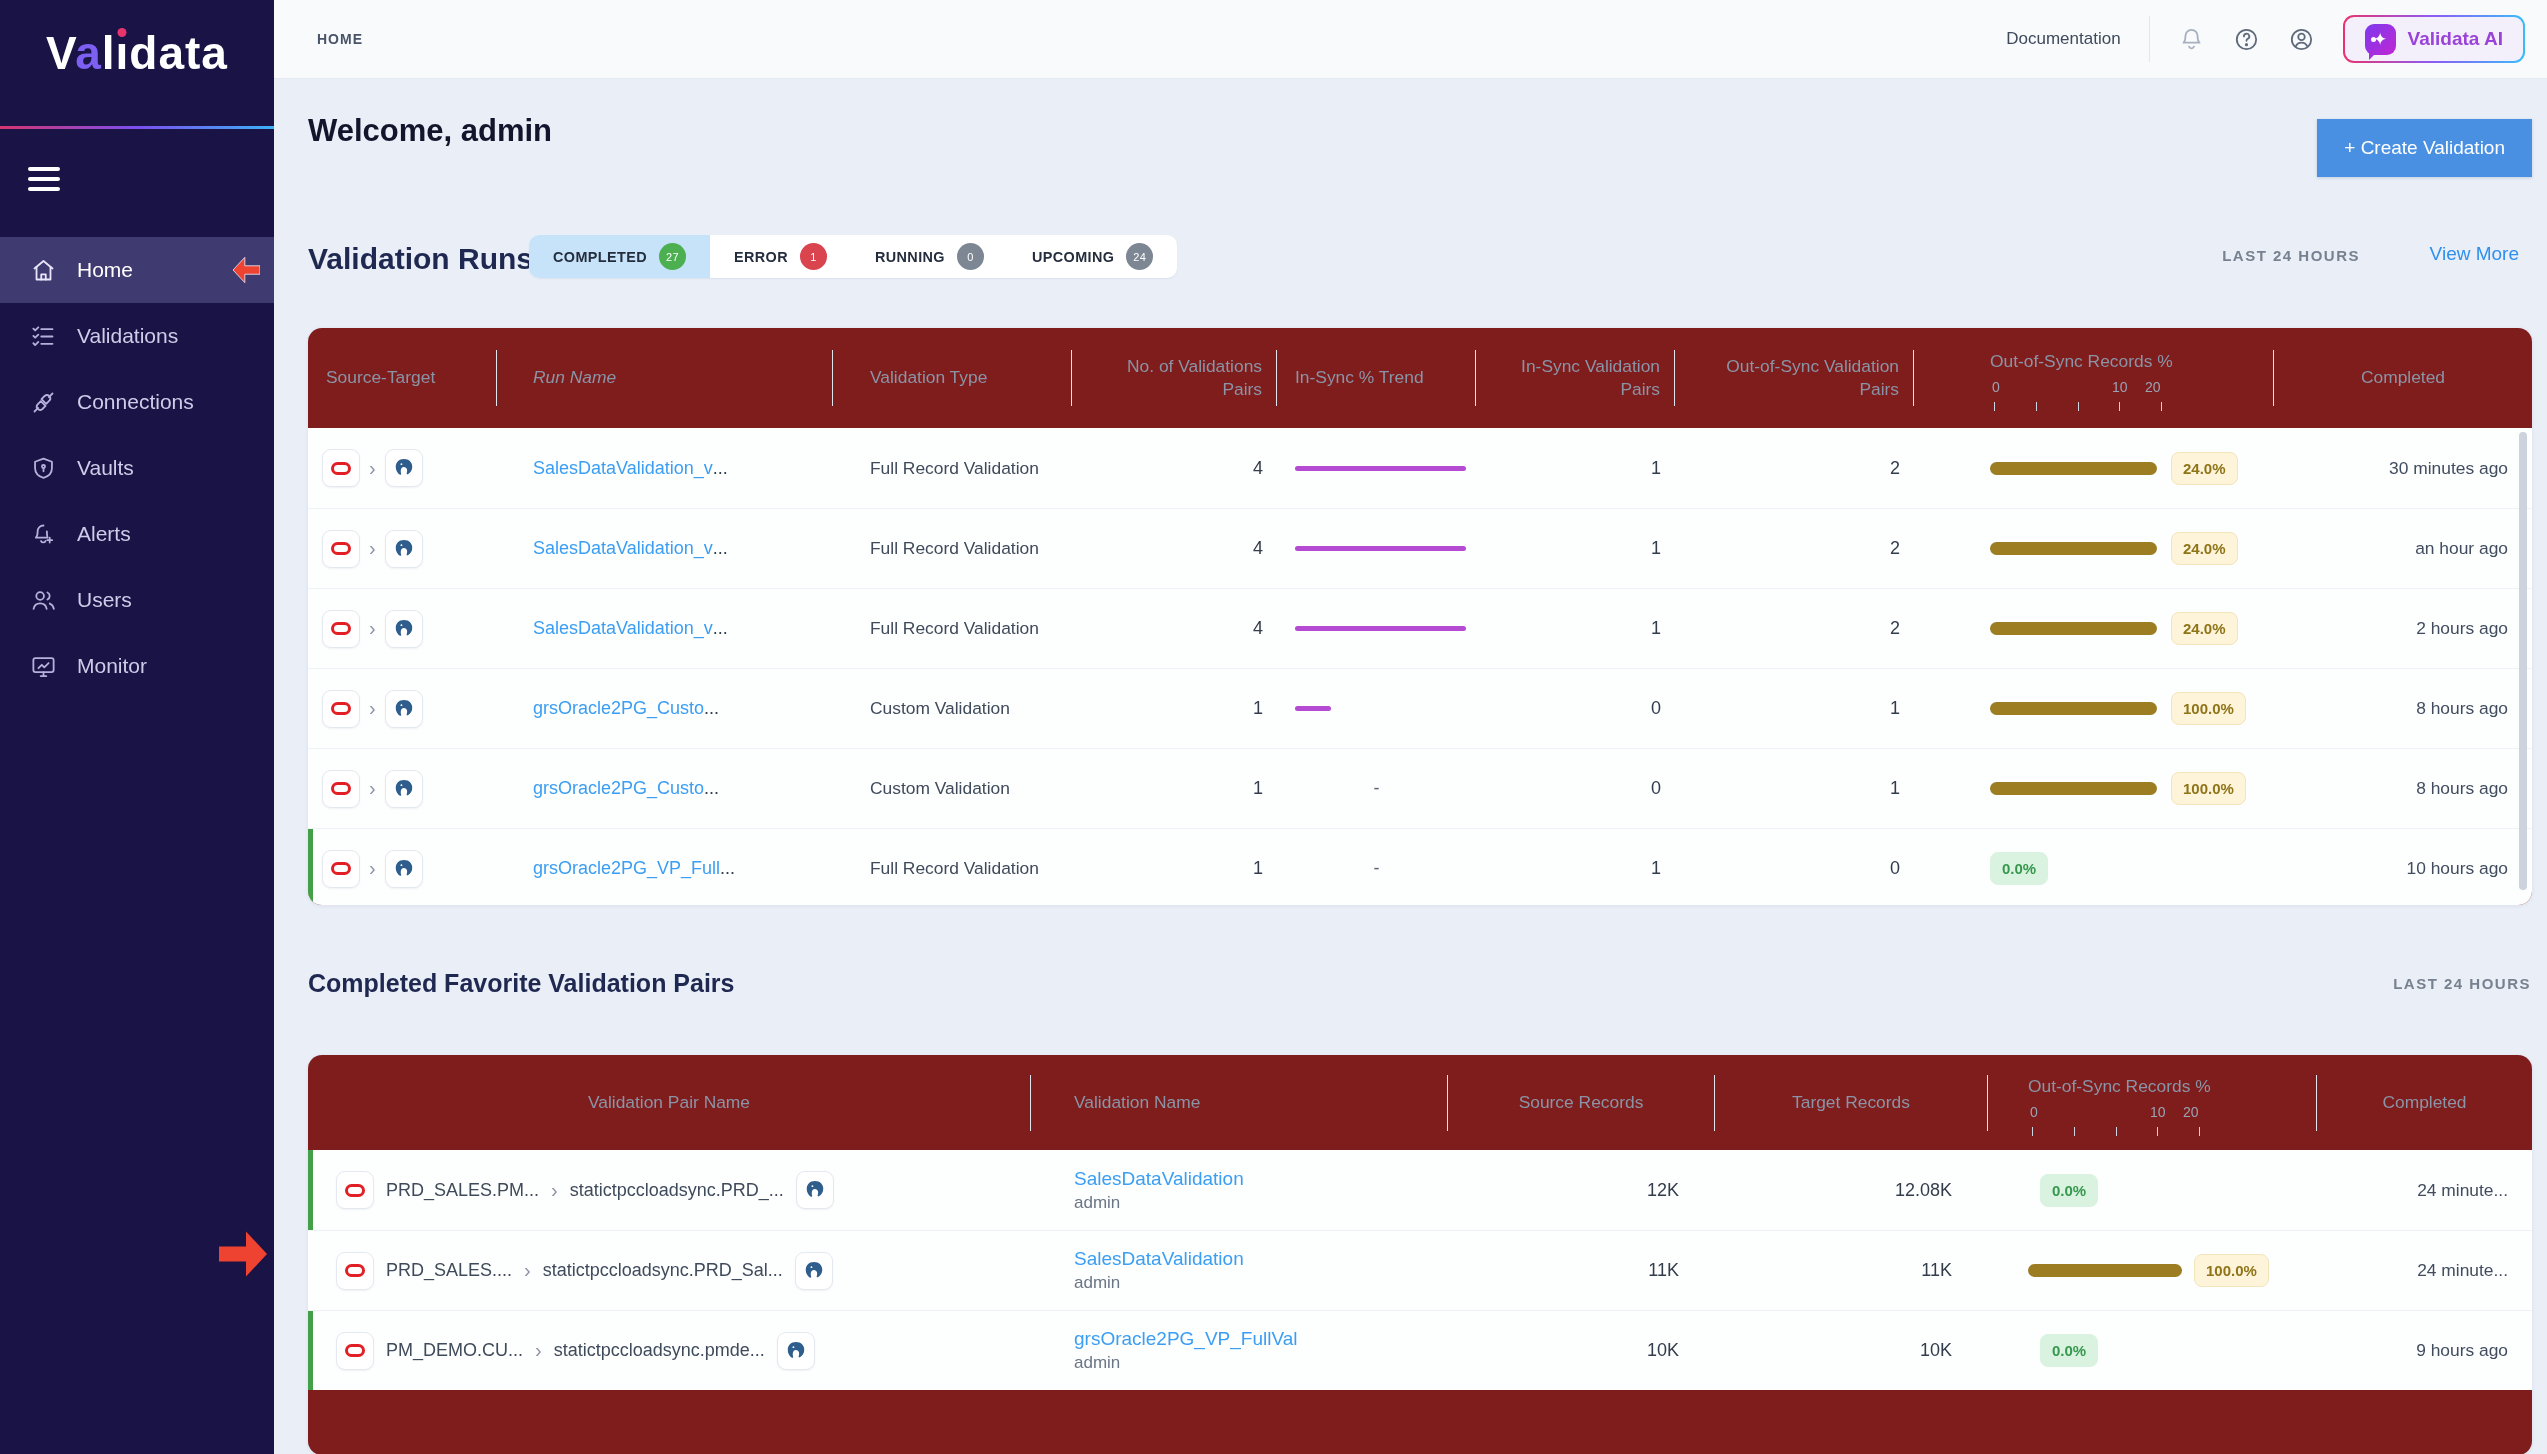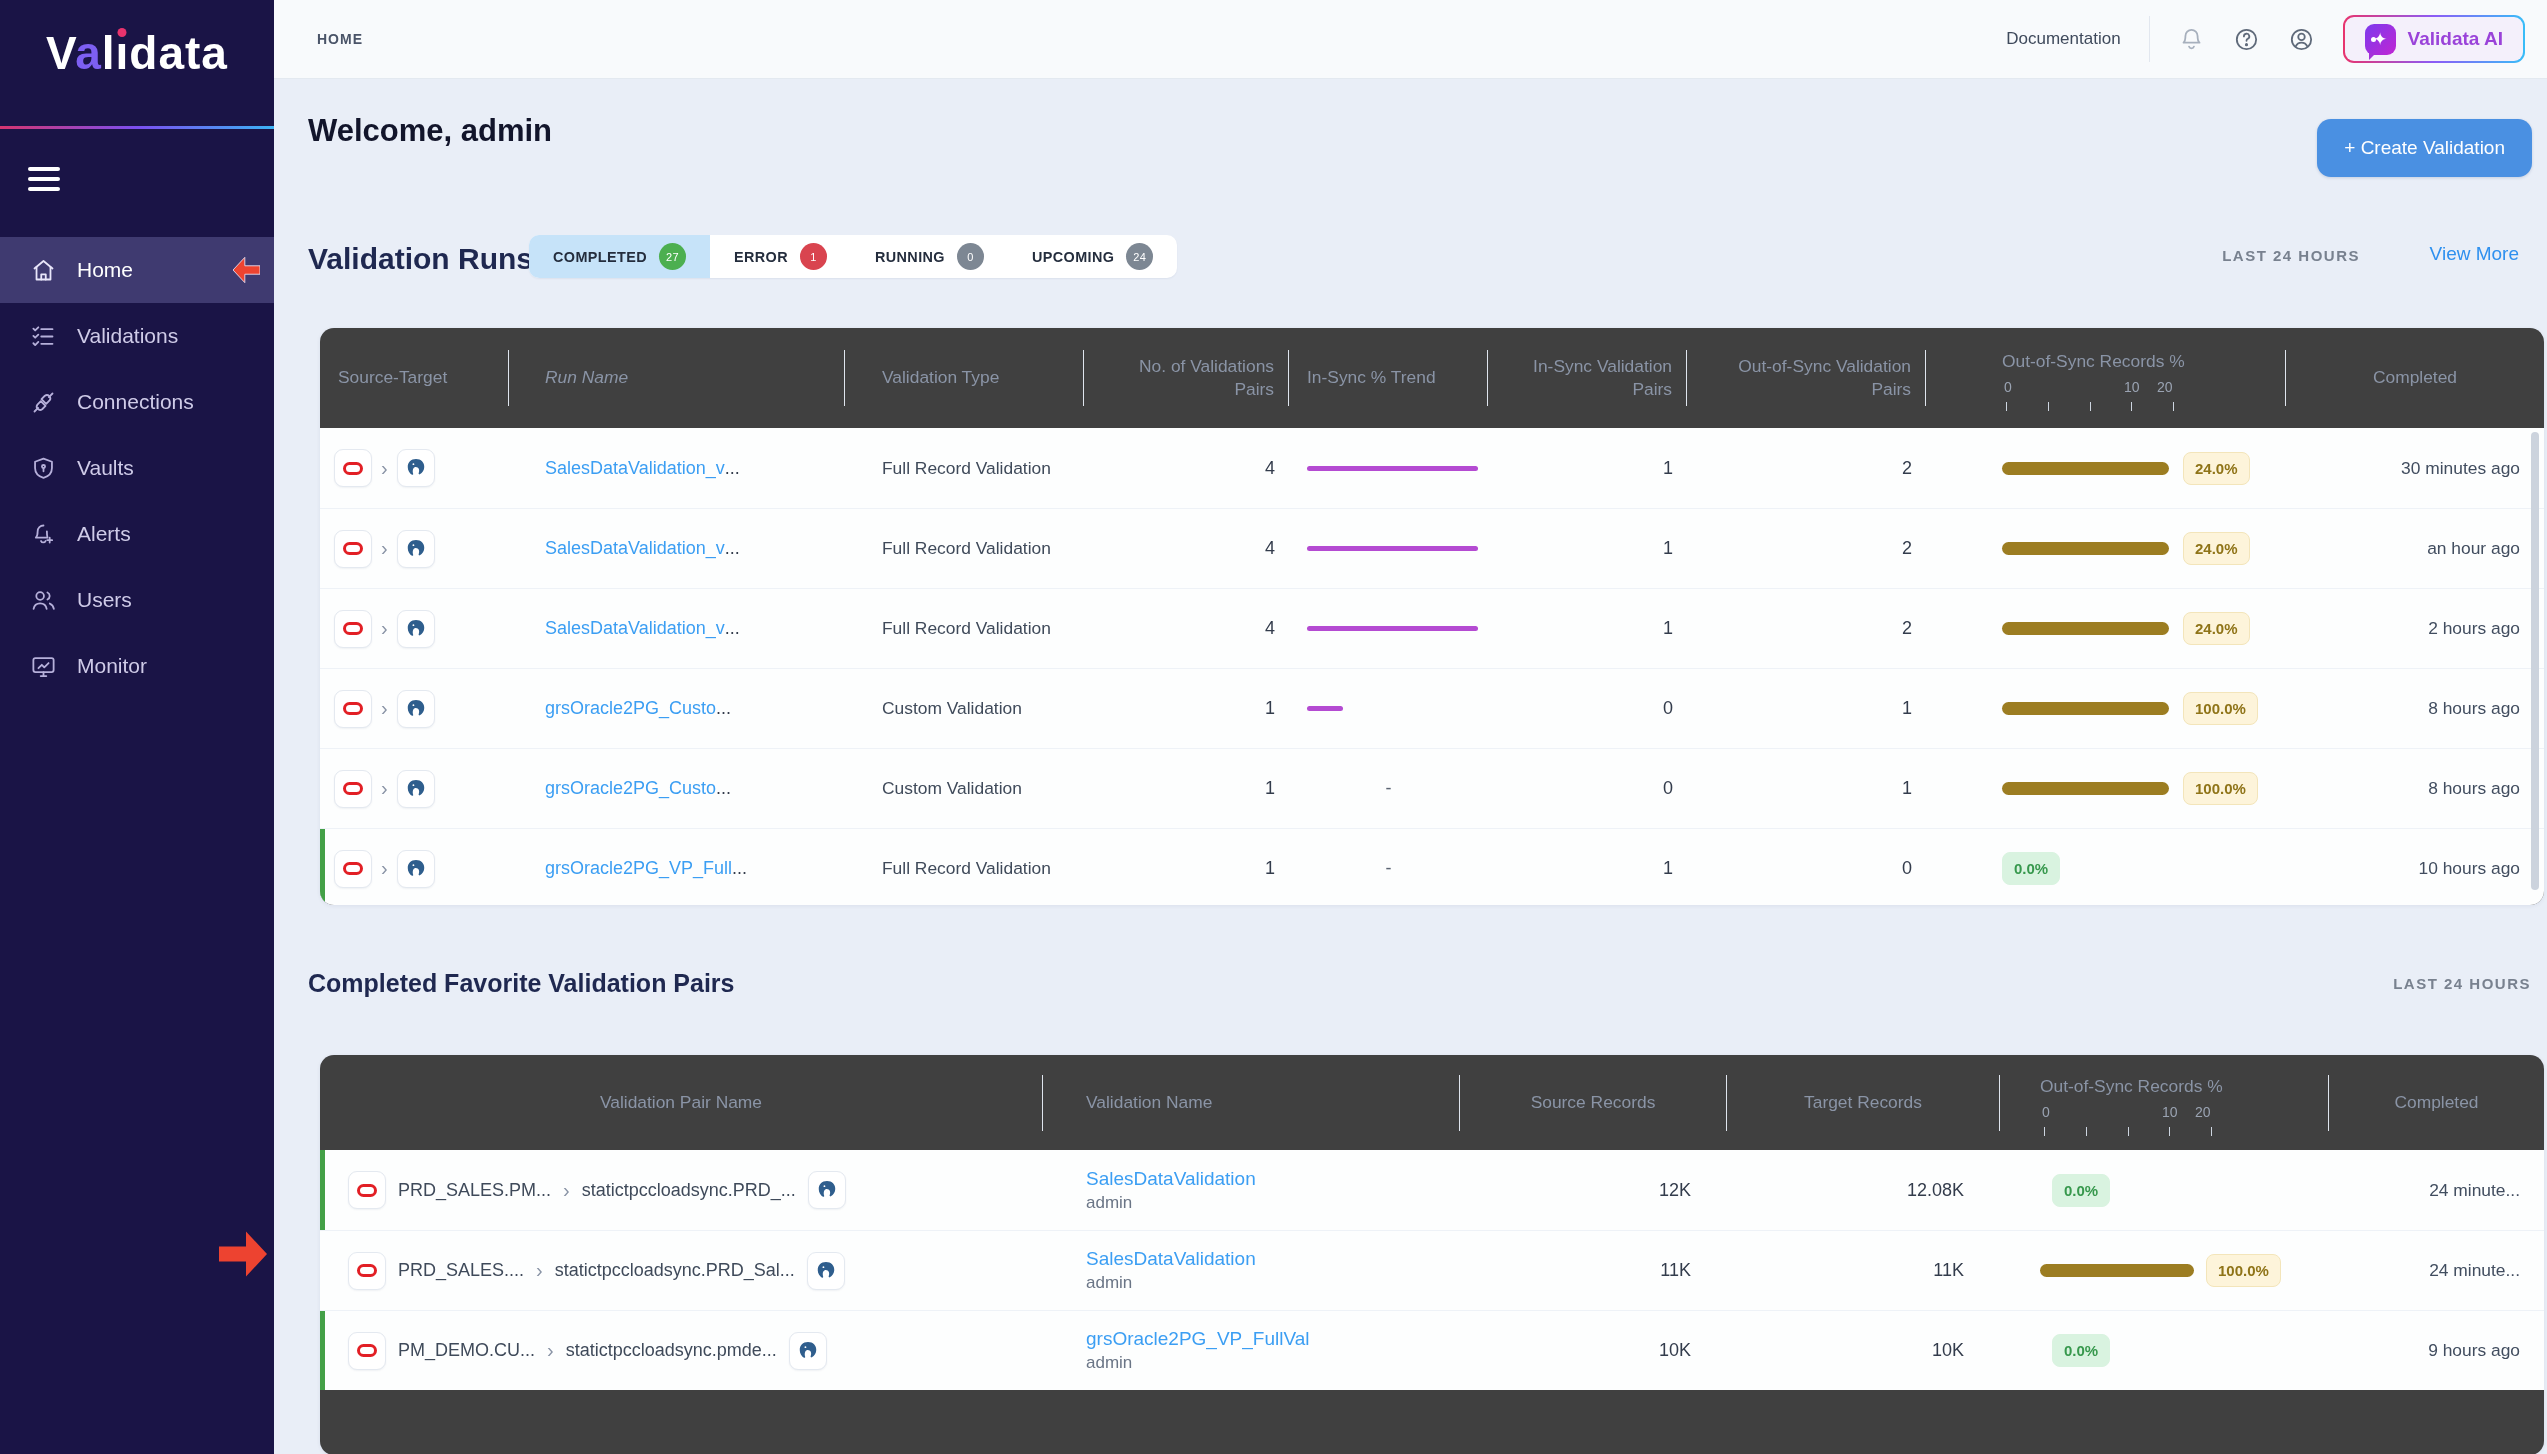--- a/index.html
+++ b/index.html
@@ -34,37 +34,37 @@
             border:2px solid transparent;
             background:linear-gradient(#f4f0fb,#f4f0fb) padding-box, linear-gradient(90deg,#e8336d,#8b5cf6,#38bdf8) border-box;
             cursor:pointer; }
   .ai-icon { width:31px; height:31px; border-radius:9px; background:linear-gradient(135deg,#7c3aed,#c026d3); color:#fff; font-size:17px; display:flex; align-items:center; justify-content:center; position:relative; }
   .ai-icon::after { content:""; position:absolute; left:4px; bottom:-5px; border-left:7px solid #a332d9; border-bottom:7px solid transparent; }
   .ai-icon .spark-dot { position:absolute; left:6px; top:13px; width:5px; height:5px; border-radius:50%; background:#fff; }
   .ai-label { font-size:19px; font-weight:700; color:#9a43d9; }
 
   
   .welcome { position:absolute; left:308px; top:113px; font-size:31px; font-weight:800; color:#12152b; }
-  .create-btn { position:absolute; right:15px; top:119px; height:58px; padding:0 27px; background:#4a90e2; color:#fff; font-size:19px; border:none; border-radius:14px; display:flex; align-items:center; cursor:pointer; box-shadow:0 1px 3px rgba(30,60,120,.18); font-family:inherit; }
+  .create-btn { position:absolute; right:15px; top:119px; height:58px; padding:0 27px; background:#4a90e2; color:#fff; font-size:19px; border:none; border-radius:0; display:flex; align-items:center; cursor:pointer; box-shadow:0 1px 3px rgba(30,60,120,.18); font-family:inherit; }
 
   .runs-title { position:absolute; left:308px; top:242px; font-size:30px; font-weight:700; color:#1f2850; }
   .tabs { position:absolute; left:529px; top:235px; height:43px; display:flex; background:#ffffff; border-radius:10px; overflow:hidden; box-shadow:0 1px 2px rgba(20,40,80,.06); }
   .tab { display:flex; align-items:center; gap:12px; padding:0 24px; font-size:14.4px; font-weight:700; letter-spacing:0.4px; color:#242d3d; cursor:pointer; }
   .tab.active { background:#c6e3f9; }
   .tab-badge { min-width:27px; height:27px; border-radius:14px; padding:0 7px; color:#fff; font-size:11px; font-weight:400; display:flex; align-items:center; justify-content:center; }
   .tab-badge.green { background:#4caf50; }
   .tab-badge.red { background:#d9444f; }
   .tab-badge.gray { background:#7d8793; }
 
   .period { font-size:15px; font-weight:600; letter-spacing:1.5px; color:#78818f; }
   .period-1 { position:absolute; top:247px; right:187px; }
   .view-more { position:absolute; top:243px; right:28px; font-size:19px; color:#2e90ef; cursor:pointer; }
 
   
-  .card { position:absolute; left:320px; width:2224px; background:#404040; border-radius:14px; box-shadow:0 1px 4px rgba(25,40,80,.07); overflow:hidden; }
+  .card { position:absolute; left:308px; width:2224px; background:#7f1d1d; border-radius:14px; box-shadow:0 1px 4px rgba(25,40,80,.07); overflow:hidden; }
   .card1 { top:328px; height:577px; }
   .card2 { top:1055px; height:400px; }
 
   .t1head, .t1row { display:grid; grid-template-columns:189px 336px 239px 205px 199px 199px 239px 360px 258px; }
   .t2head, .t2row { display:grid; grid-template-columns:723px 417px 267px 273px 329px 215px; }
 
   .thead { height:100px; align-items:center; color:#8a94a6; font-size:17.4px; line-height:1.35; }
   .h { height:56px; display:flex; align-items:center; padding:0 18px; }
   .thead .h:not(:last-child) { border-right:1px solid #dfe5ee; }
   .h.right { justify-content:flex-end; text-align:right; padding-right:14px; }

